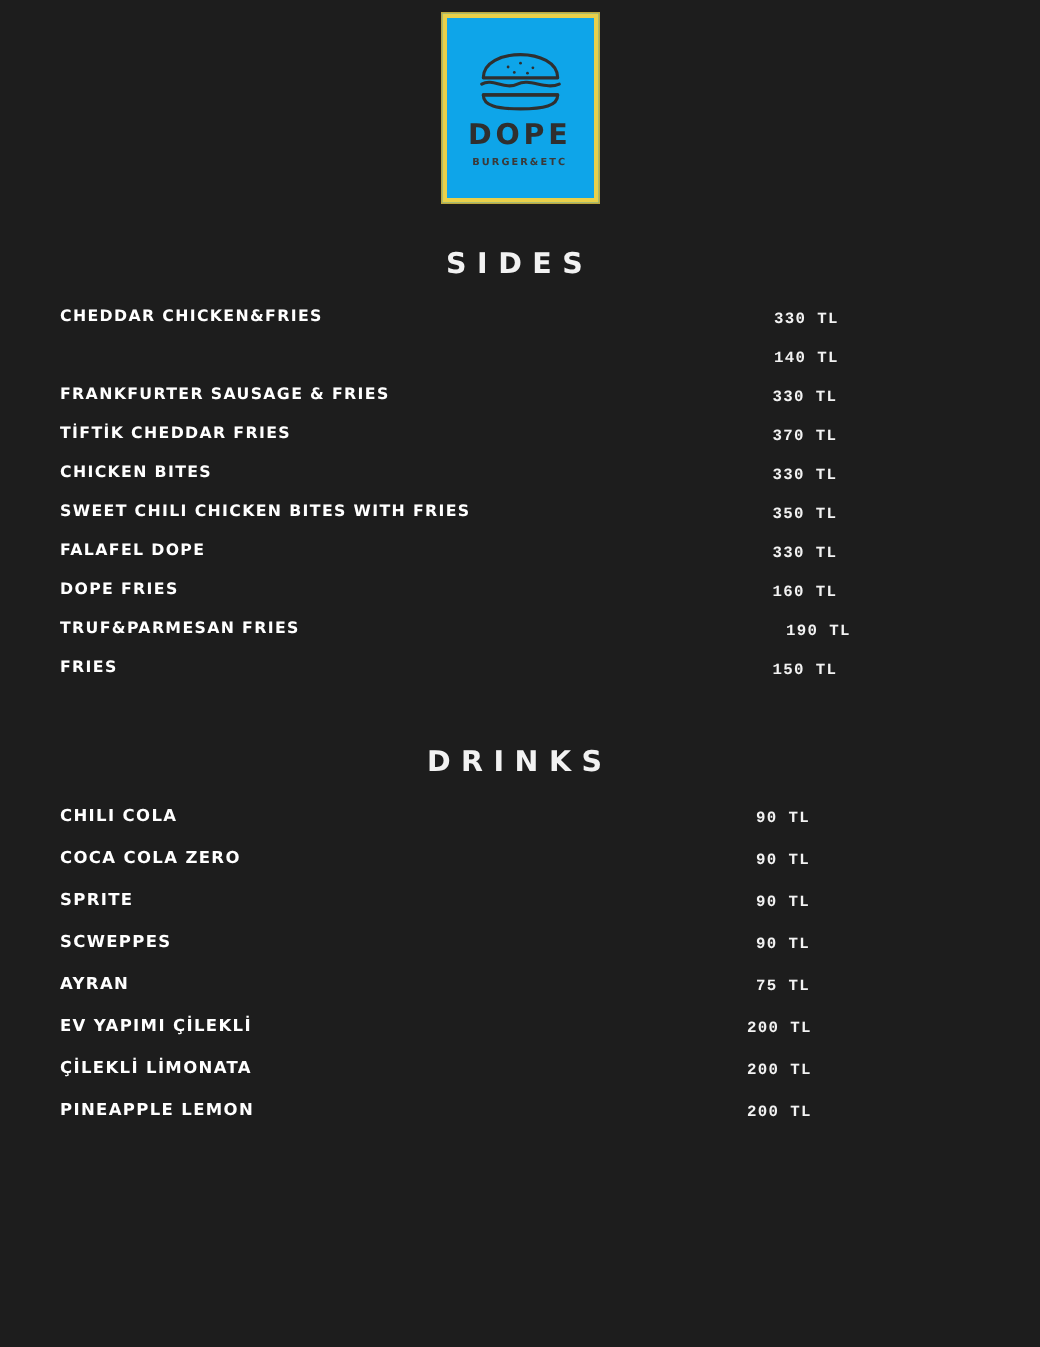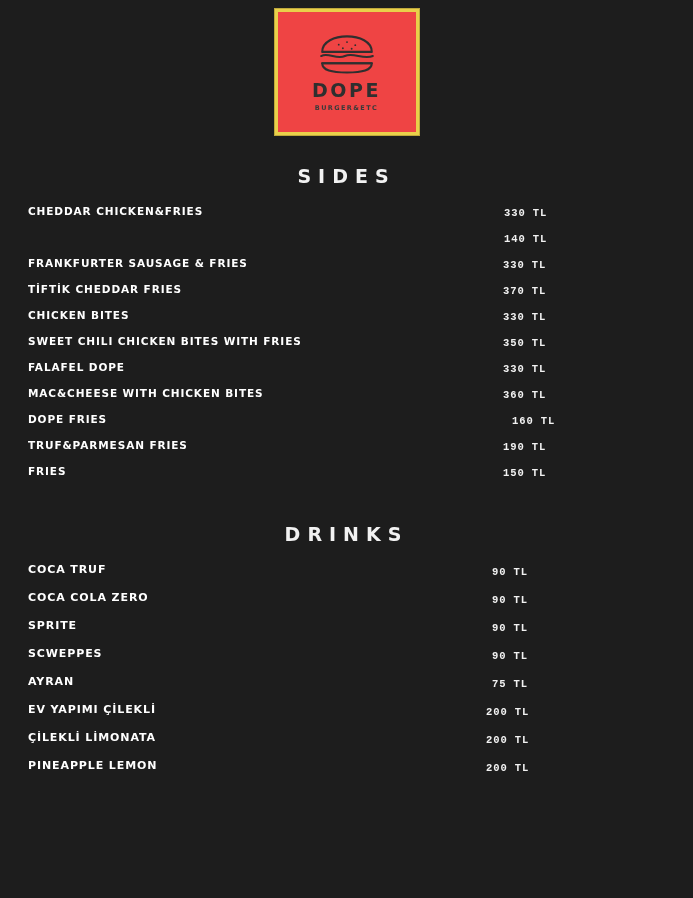--- a/index.html
+++ b/index.html
@@ -18,23 +18,23 @@
   }
 
   
   .logo-wrap {
     width: 100%;
     display: flex;
     justify-content: center;
     padding-top: 9px;
   }
   .logo-card {
-    width: 144px;
+    width: 104px;
     height: 126px;
-    background: #ef4444;
+    background: #0ea5e9;
     border: 3px solid #e9d04a;
     display: flex;
     flex-direction: column;
     align-items: center;
     justify-content: center;
     box-shadow: 0 0 0 1px #bfa93c;
   }
   .logo-burger {
     width: 62px;
     height: 42px;
@@ -66,20 +66,21 @@
     letter-spacing: 7px;
     color: #f2f2f2;
   }
   #sides-title { margin-top: 30px; }
   #drinks-title { margin-top: 32px; }
 
   
   .menu {
     position: relative;
     margin-top: 18px;
+    padding-left: 12px;
   }
   .menu-row {
     position: relative;
     height: 26px;
   }
   .menu-name {
     position: absolute;
     left: 28px;
     top: 0;
     font-family: "DejaVu Sans", sans-serif;
@@ -164,41 +165,37 @@
   </div>
   <div class="menu-row">
     <span class="menu-name">SWEET CHILI CHICKEN BITES WITH FRIES</span>
     <span class="menu-price">350 TL</span>
   </div>
   <div class="menu-row">
     <span class="menu-name">FALAFEL DOPE</span>
     <span class="menu-price">330 TL</span>
   </div>
   <div class="menu-row">
-    <span class="menu-name">MAC&amp;CHEESE WITH CHICKEN BITES</span>
-    <span class="menu-price">360 TL</span>
-  </div>
-  <div class="menu-row">
     <span class="menu-name">DOPE FRIES</span>
     <span class="menu-price">160 TL</span>
   </div>
   <div class="menu-row">
     <span class="menu-name">TRUF&amp;PARMESAN FRIES</span>
     <span class="menu-price">190 TL</span>
   </div>
   <div class="menu-row">
     <span class="menu-name">FRIES</span>
     <span class="menu-price">150 TL</span>
   </div>
 </div>
 
 <div class="section-title" id="drinks-title">DRINKS</div>
 <div class="menu" id="drinks-list">
   <div class="menu-row">
-    <span class="menu-name">COCA TRUF</span>
+    <span class="menu-name">CHILI COLA</span>
     <span class="menu-price">90 TL</span>
   </div>
   <div class="menu-row">
     <span class="menu-name">COCA COLA ZERO</span>
     <span class="menu-price">90 TL</span>
   </div>
   <div class="menu-row">
     <span class="menu-name">SPRITE</span>
     <span class="menu-price">90 TL</span>
   </div>

